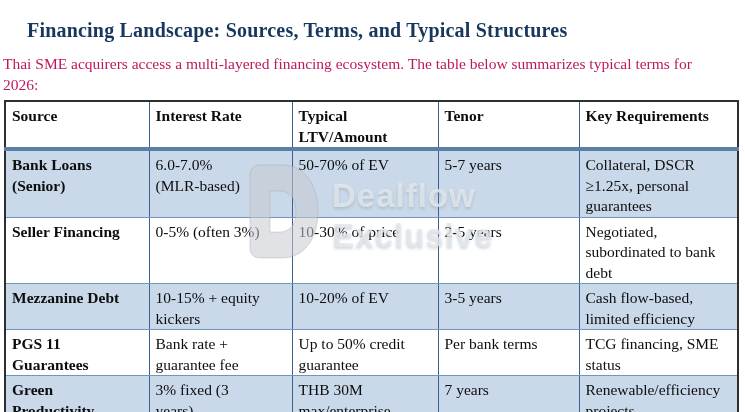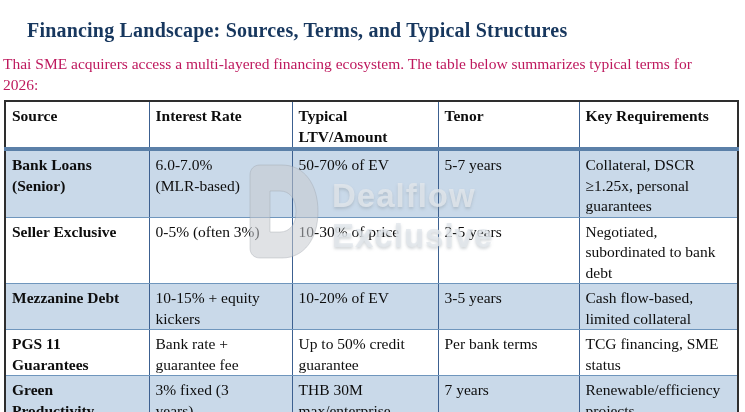--- a/index.html
+++ b/index.html
@@ -87,36 +87,36 @@
 (Senior)</td>
         <td>6.0-7.0%
 (MLR-based)</td>
         <td>50-70% of EV</td>
         <td>5-7 years</td>
         <td>Collateral, DSCR
 ≥1.25x, personal
 guarantees</td>
       </tr>
       <tr class="rh2">
-        <td class="col-source">Seller Exclusive</td>
+        <td class="col-source">Seller Financing</td>
         <td>0-5% (often 3%)</td>
         <td>10-30% of price</td>
         <td>2-5 years</td>
         <td>Negotiated,
 subordinated to bank
 debt</td>
       </tr>
       <tr class="stripe rh3">
         <td class="col-source">Mezzanine Debt</td>
         <td>10-15% + equity
 kickers</td>
         <td>10-20% of EV</td>
         <td>3-5 years</td>
         <td>Cash flow-based,
-limited collateral</td>
+limited efficiency</td>
       </tr>
       <tr class="rh4">
         <td class="col-source">PGS 11
 Guarantees</td>
         <td>Bank rate +
 guarantee fee</td>
         <td>Up to 50% credit
 guarantee</td>
         <td>Per bank terms</td>
         <td>TCG financing, SME

